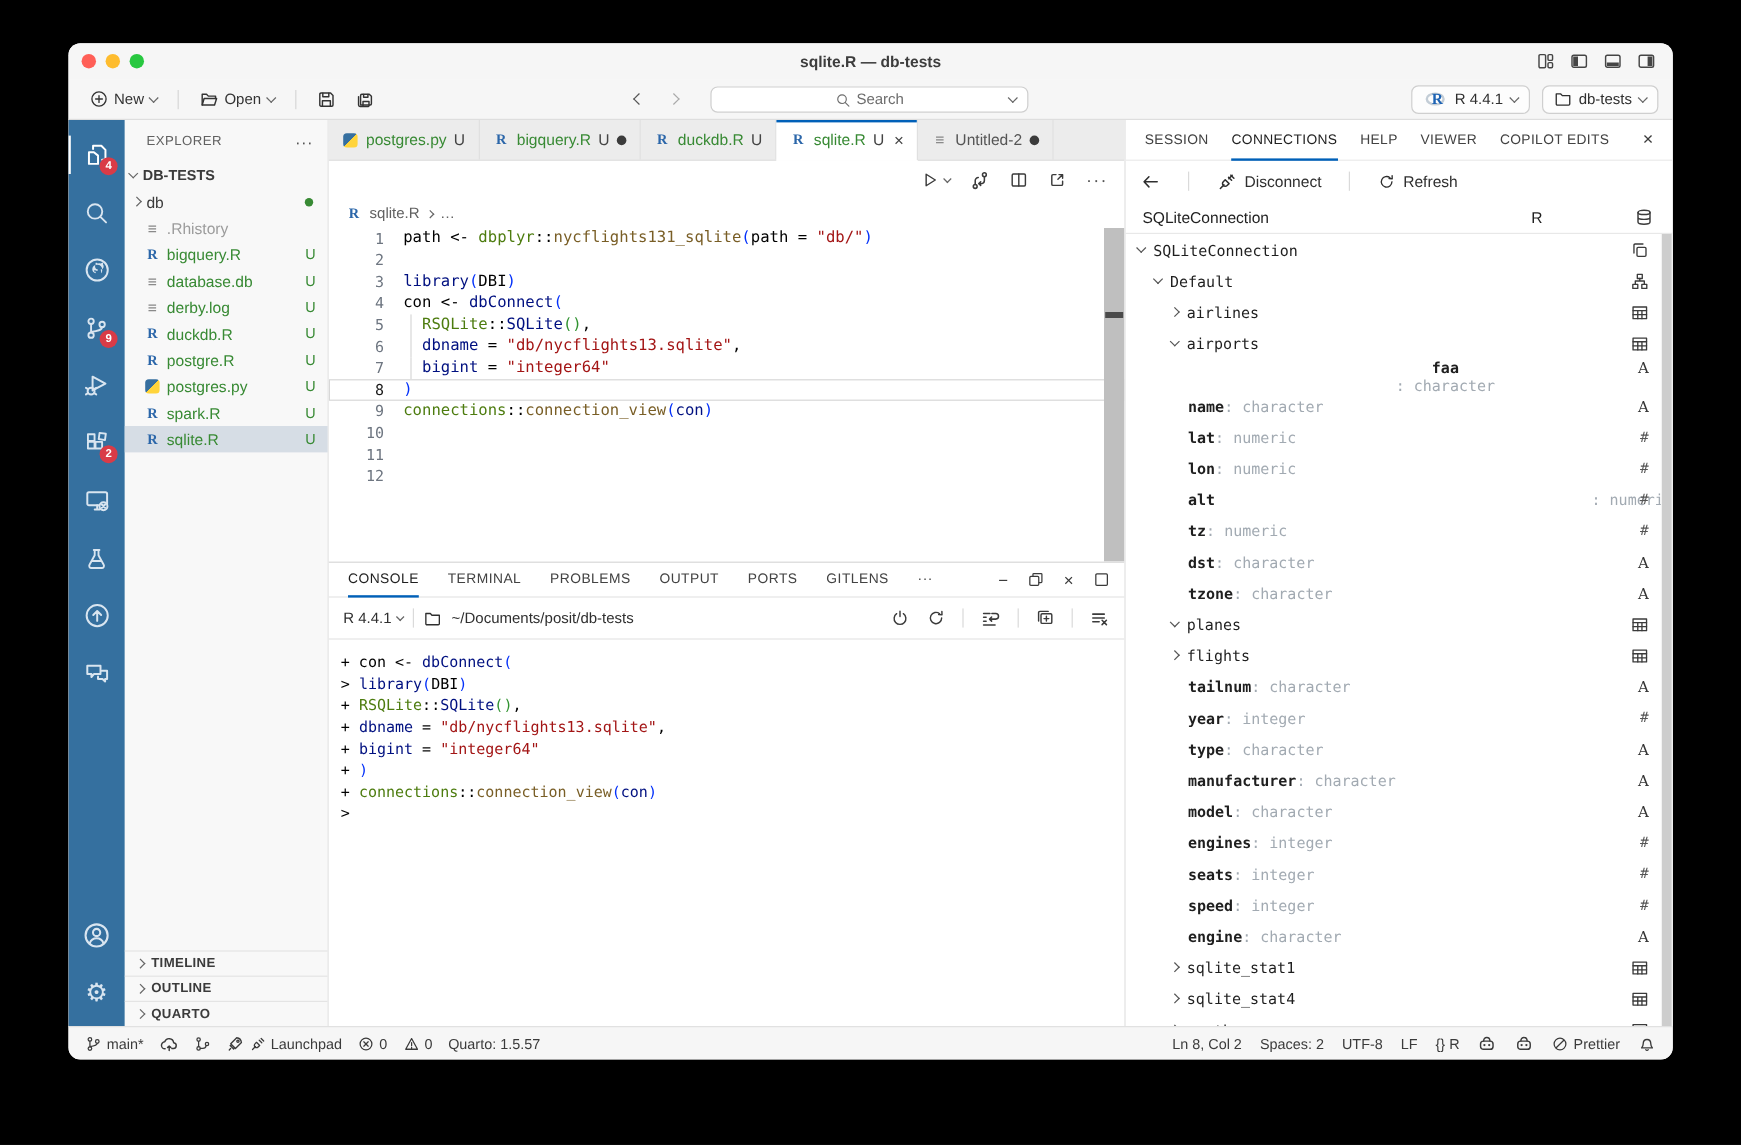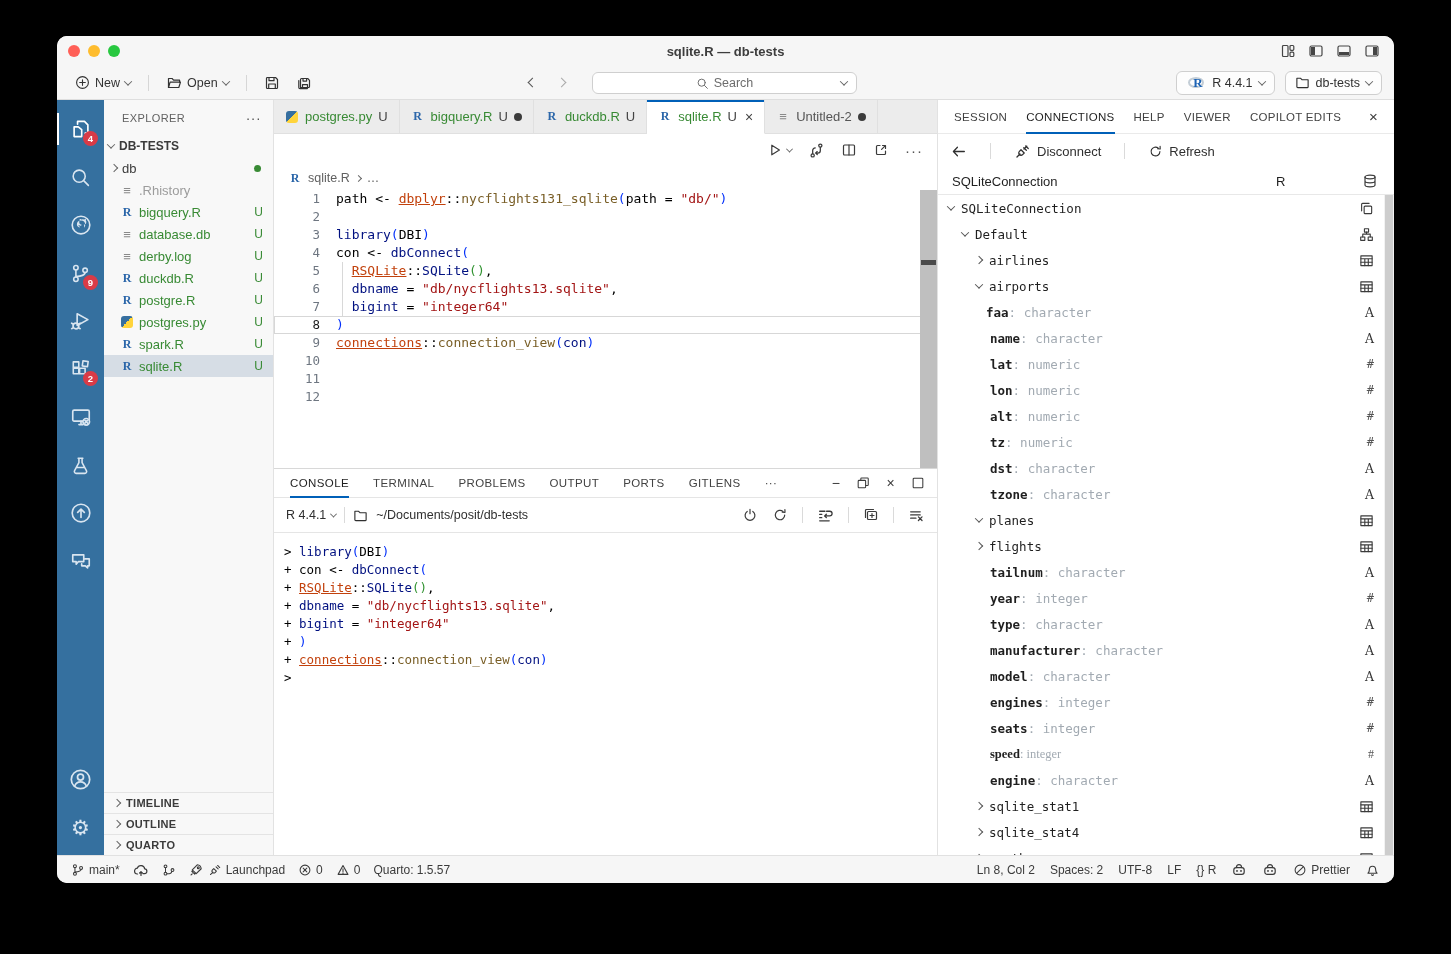--- a/index.html
+++ b/index.html
@@ -70,21 +70,21 @@
   .codearea{flex:1;position:relative;font-family:"DejaVu Sans Mono",monospace;font-size:13px;overflow:hidden;}
   .codeline{height:18px;line-height:18px;display:flex;position:relative;white-space:pre;}
   .codeline .ln{width:46px;text-align:right;color:#6e7681;flex:none;font-size:12.5px;}
   .codeline .ct{margin-left:16px;}
   .codeline.cur{outline:1px solid #d7d7d7;outline-offset:-1px;}
   .codeline.cur .ln{color:#1b1b1b;}
   .codeline.ind .ct{position:relative;}
   .codeline.ind .ct::before{content:"";position:absolute;left:6px;top:0;bottom:0;width:1px;background:#d8d8d8;}
   .edscroll{position:absolute;right:0;top:0;bottom:0;width:17px;background:#bfbfbf;}
   .edscroll .mark{position:absolute;left:1px;right:1px;top:70px;height:5px;background:#4a4a4a;}
-  .sg-plain{color:#000;} .sg-pkg{color:#c2410c;text-decoration:underline;} .sg-call{color:#001080;} .sg-fn{color:#795e26;}
+  .sg-plain{color:#000;} .sg-pkg{color:#4d7c0f;} .sg-call{color:#001080;} .sg-fn{color:#795e26;}
   .sg-str{color:#a31515;} .sg-arg{color:#001080;} .sg-b1{color:#0431fa;} .sg-b2{color:#319331;}
   
   .console{height:387px;border-top:1px solid #d8d8d8;display:flex;flex-direction:column;flex:none;}
   .ctabs{height:29px;display:flex;align-items:center;gap:24px;padding:0 16px;font-size:11.5px;letter-spacing:.4px;color:#424242;border-bottom:1px solid #e5e5e5;position:relative;flex:none;}
   .ctab{height:100%;display:flex;align-items:center;position:relative;}
   .ctab.active{color:#1f1f1f;}
   .ctab.active::after{content:"";position:absolute;left:0;right:0;bottom:-1px;height:2px;background:#0060b8;}
   .cwin{position:absolute;right:12px;display:flex;gap:16px;align-items:center;color:#3b3b3b;font-size:14px;}
   .chead{height:35px;display:flex;align-items:center;gap:8px;padding:0 12px;font-size:12.5px;color:#2f2f2f;border-bottom:1px solid #e5e5e5;flex:none;}
   .chead .hdiv{width:1px;height:16px;background:#dadada;}
@@ -589,22 +589,22 @@
               </span>
             <span class="hdiv"></span>
             <span>
                 <svg class="ic" width="17" height="17" viewBox="0 0 16 16">
                   <path d="M2.5 4.5h9M2.5 7.5h9M2.5 10.5h5M9.8 9.3l3.4 3.4M13.2 9.3l-3.4 3.4"></path>
                 </svg>
               </span>
           </div>
         </div>
         <div class="cbody" id="console-lines">
+            <div class="cline"><span class="sg-plain">+ con &lt;- </span><span class="sg-call">dbConnect</span><span class="sg-b1">(</span></div>
             <div class="cline"><span class="sg-plain">&gt; </span><span class="sg-call">library</span><span class="sg-b1">(</span><span class="sg-plain">DBI</span><span class="sg-b1">)</span></div>
-            <div class="cline"><span class="sg-plain">+ con &lt;- </span><span class="sg-call">dbConnect</span><span class="sg-b1">(</span></div>
             <div class="cline"><span class="sg-plain">+ </span><span class="sg-pkg">RSQLite</span><span class="sg-plain">::</span><span class="sg-call">SQLite</span><span class="sg-b2">()</span><span class="sg-plain">,</span></div>
             <div class="cline"><span class="sg-plain">+ </span><span class="sg-arg">dbname</span><span class="sg-plain"> = </span><span class="sg-str">"db/nycflights13.sqlite"</span><span class="sg-plain">,</span></div>
             <div class="cline"><span class="sg-plain">+ </span><span class="sg-arg">bigint</span><span class="sg-plain"> = </span><span class="sg-str">"integer64"</span></div>
             <div class="cline"><span class="sg-plain">+ </span><span class="sg-b1">)</span></div>
             <div class="cline"><span class="sg-plain">+ </span><span class="sg-pkg">connections</span><span class="sg-plain">::</span><span class="sg-fn">connection_view</span><span class="sg-b1">(</span><span class="sg-arg">con</span><span class="sg-b1">)</span></div>
             <div class="cline"><span class="sg-plain">&gt;</span></div>
           </div>
       </div>
     </div>
 
@@ -692,21 +692,21 @@
             <span>airports</span>
             <span class="righticon">
               <span style="display:flex;align-items:center">
                 <svg class="ic" width="15" height="15" viewBox="0 0 16 16">
                   <rect x="2" y="3" width="12" height="10.4"></rect>
                   <path d="M2 6.2h12M2 9.8h12M6.2 6.2v7.2M9.9 6.2v7.2"></path>
                 </svg>
               </span>
             </span>
           </div>
-          <div class="trow" style="padding-left: 48px;">
+          <div class="trow" style="padding-left: 77px; flex-direction: column;">
             <span class="tname">faa</span>
             <span class="ttype"> : character</span>
             <span class="righticon">
               <span class="ta">A</span>
             </span>
           </div>
           <div class="trow" style="padding-left: 52px;">
             <span class="tname">name</span>
             <span class="ttype"> : character</span>
             <span class="righticon">
@@ -720,21 +720,21 @@
               <span class="tn">#</span>
             </span>
           </div>
           <div class="trow" style="padding-left: 52px;">
             <span class="tname">lon</span>
             <span class="ttype"> : numeric</span>
             <span class="righticon">
               <span class="tn">#</span>
             </span>
           </div>
-          <div class="trow" style="padding-left: 52px;">
+          <div class="trow" style="padding-left: 52px; justify-content: space-between;">
             <span class="tname">alt</span>
             <span class="ttype"> : numeric</span>
             <span class="righticon">
               <span class="tn">#</span>
             </span>
           </div>
           <div class="trow" style="padding-left: 52px;">
             <span class="tname">tz</span>
             <span class="ttype"> : numeric</span>
             <span class="righticon">
@@ -821,21 +821,21 @@
               <span class="tn">#</span>
             </span>
           </div>
           <div class="trow" style="padding-left: 52px;">
             <span class="tname">seats</span>
             <span class="ttype"> : integer</span>
             <span class="righticon">
               <span class="tn">#</span>
             </span>
           </div>
-          <div class="trow" style="padding-left: 52px; font-family: Liberation Serif, serif;">
+          <div class="trow" style="padding-left: 52px;">
             <span class="tname">speed</span>
             <span class="ttype"> : integer</span>
             <span class="righticon">
               <span class="tn">#</span>
             </span>
           </div>
           <div class="trow" style="padding-left: 52px;">
             <span class="tname">engine</span>
             <span class="ttype"> : character</span>
             <span class="righticon">

